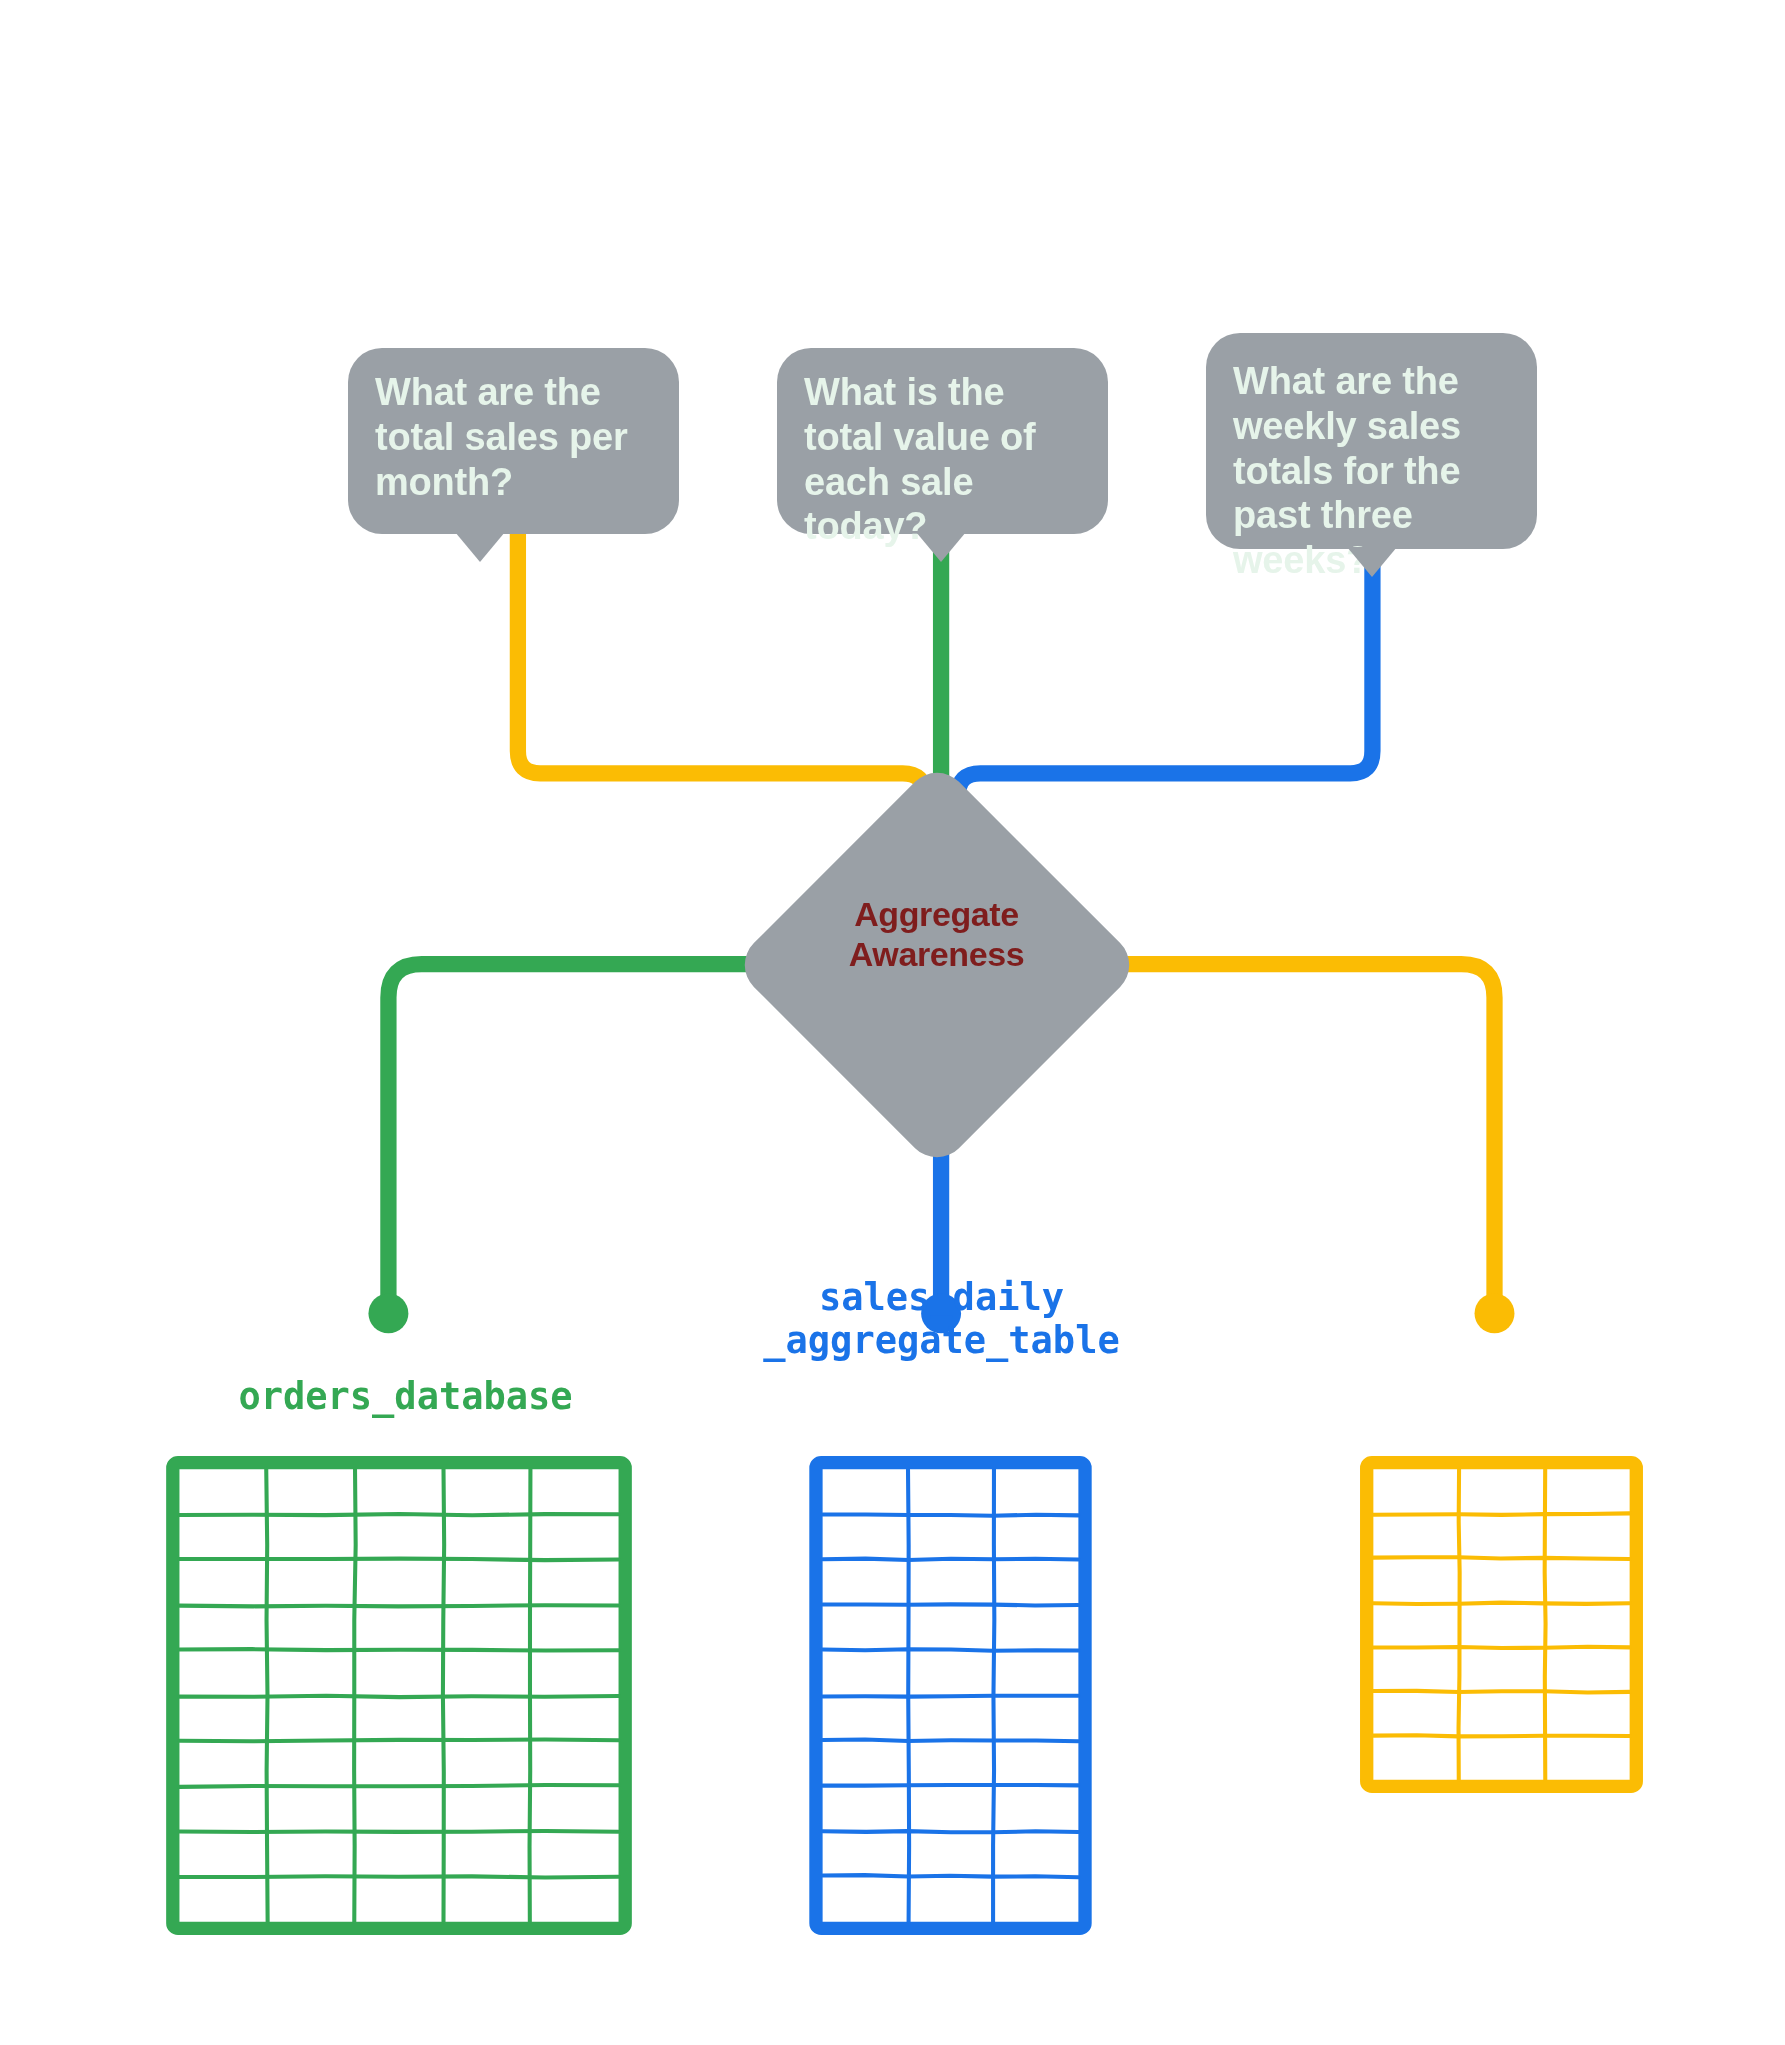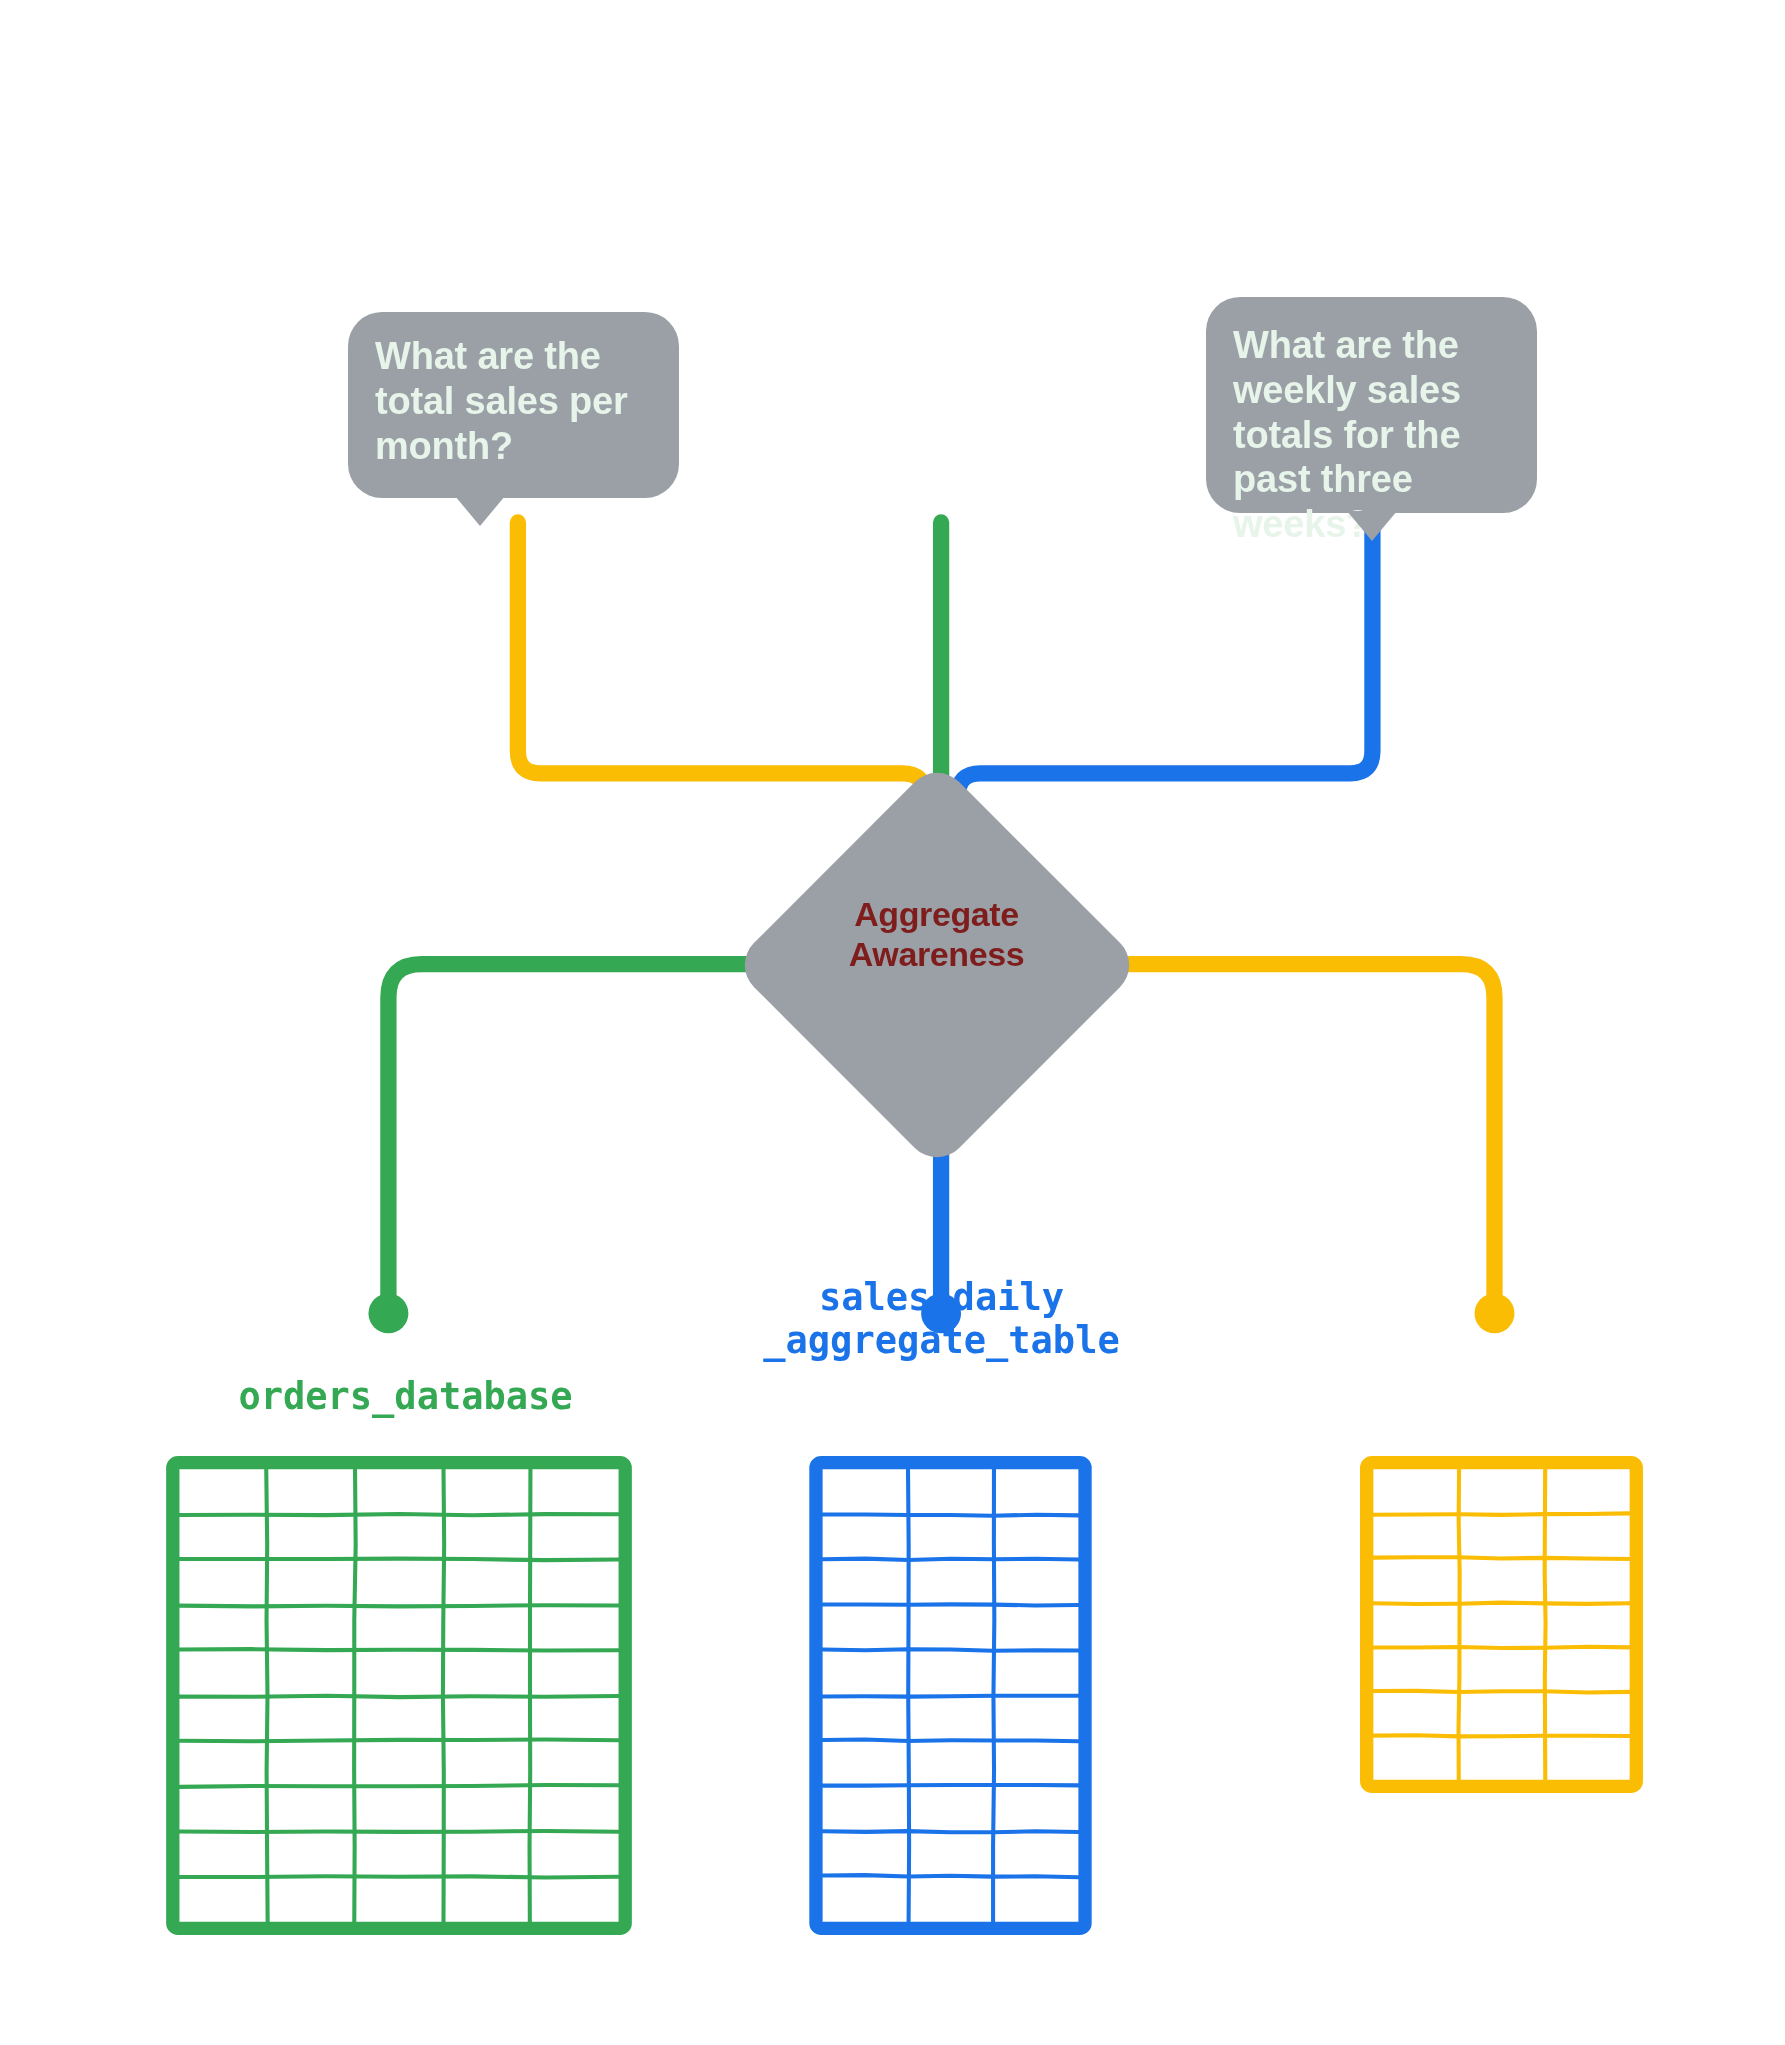--- a/index.html
+++ b/index.html
@@ -11,20 +11,21 @@
     position:absolute;
     background:#9AA0A6;
     border-radius:34px;
     box-sizing:border-box;
     padding:22px 27px 0 27px;
     color:#E6F4EA;
     font-weight:bold;
     font-size:38px;
     line-height:1.18;
     letter-spacing:-0.2px;
+    margin-top:36px;
   }
   .bubble .tail{
     position:absolute;
     left:107px;
     bottom:-28px;
     width:0;height:0;
     border-left:25px solid transparent;
     border-right:25px solid transparent;
     border-top:30px solid #9AA0A6;
   }
@@ -89,20 +90,24 @@
     <circle cx="525" cy="1775" r="27" fill="#34A853"></circle>
     <circle cx="1272" cy="1775" r="27" fill="#1A73E8"></circle>
     <circle cx="2020" cy="1775" r="27" fill="#FBBC04"></circle>
   </svg>
 
   <div class="bubble" style="left:348px;top:312px;width:331px;height:186px;">
     <p>What are the total sales per month?</p>
     <span class="tail"></span>
   </div>
 
+  <div class="bubble" style="left:777px;top:312px;width:331px;height:186px;">
+    <p>What is the total value of each sale today?</p>
+    <span class="tail" style="left:139px;"></span>
+  </div>
 
   <div class="bubble" style="left:1206px;top:297px;width:331px;height:216px;padding-top:26px;">
     <p>What are the weekly sales totals for the past three weeks?</p>
     <span class="tail" style="left:141px;bottom:-28px;"></span>
   </div>
 
   <div class="diamond"></div>
   <div class="diamond-label">Aggregate
 Awareness</div>
 

